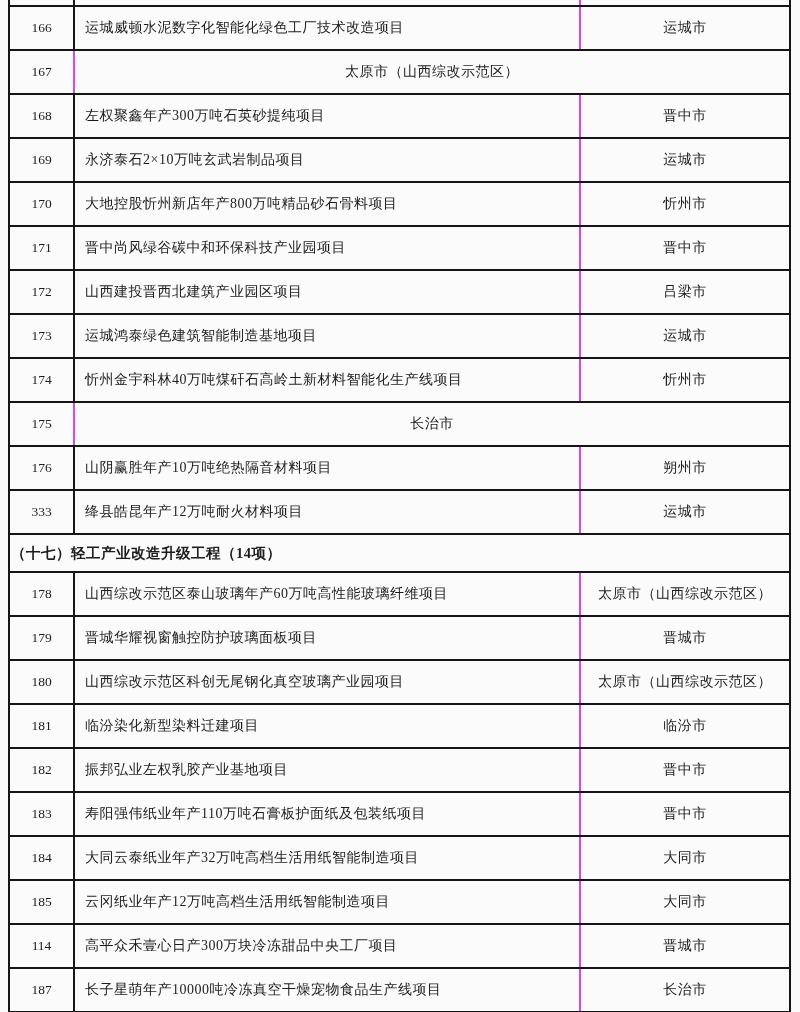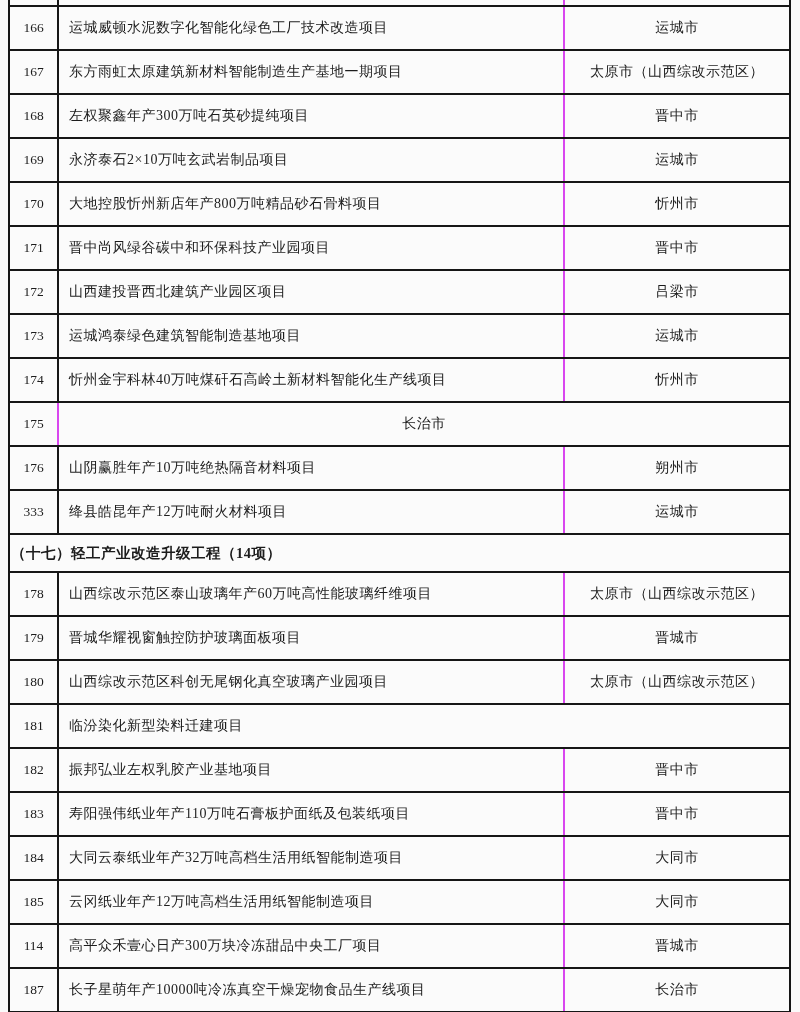--- a/index.html
+++ b/index.html
@@ -37,21 +37,21 @@
     height: 5px;
   }
   .cell {
     display: flex;
     align-items: center;
     box-sizing: border-box;
     font-size: 14px;
     letter-spacing: 0.5px;
   }
   .c1 {
-    width: 47px;
+    width: 63px;
     justify-content: center;
     font-size: 13.5px;
     letter-spacing: 0;
   }
   .c2 {
     width: 506px;
     border-left: 2px solid #161616;
     padding: 0 10px;
     justify-content: flex-start;
   }
@@ -86,21 +86,20 @@
       <div class="cell c3"></div>
     </div>
 
     <div class="row">
       <div class="cell c1">166</div>
       <div class="cell c2">运城威顿水泥数字化智能化绿色工厂技术改造项目</div>
       <div class="cell c3">运城市</div>
     </div>
     <div class="row">
       <div class="cell c1">167</div>
-      <div class="cell c2">东方雨虹太原建筑新材料智能制造生产基地一期项目</div>
       <div class="cell c3">太原市（山西综改示范区）</div>
     </div>
     <div class="row">
       <div class="cell c1">168</div>
       <div class="cell c2">左权聚鑫年产300万吨石英砂提纯项目</div>
       <div class="cell c3">晋中市</div>
     </div>
     <div class="row">
       <div class="cell c1">169</div>
       <div class="cell c2">永济泰石2×10万吨玄武岩制品项目</div>
@@ -161,20 +160,21 @@
       <div class="cell c3">晋城市</div>
     </div>
     <div class="row">
       <div class="cell c1">180</div>
       <div class="cell c2">山西综改示范区科创无尾钢化真空玻璃产业园项目</div>
       <div class="cell c3">太原市（山西综改示范区）</div>
     </div>
     <div class="row">
       <div class="cell c1">181</div>
       <div class="cell c2">临汾染化新型染料迁建项目</div>
+      <div class="cell c3">临汾市</div>
     </div>
     <div class="row">
       <div class="cell c1">182</div>
       <div class="cell c2">振邦弘业左权乳胶产业基地项目</div>
       <div class="cell c3">晋中市</div>
     </div>
     <div class="row">
       <div class="cell c1">183</div>
       <div class="cell c2">寿阳强伟纸业年产110万吨石膏板护面纸及包装纸项目</div>
       <div class="cell c3">晋中市</div>

